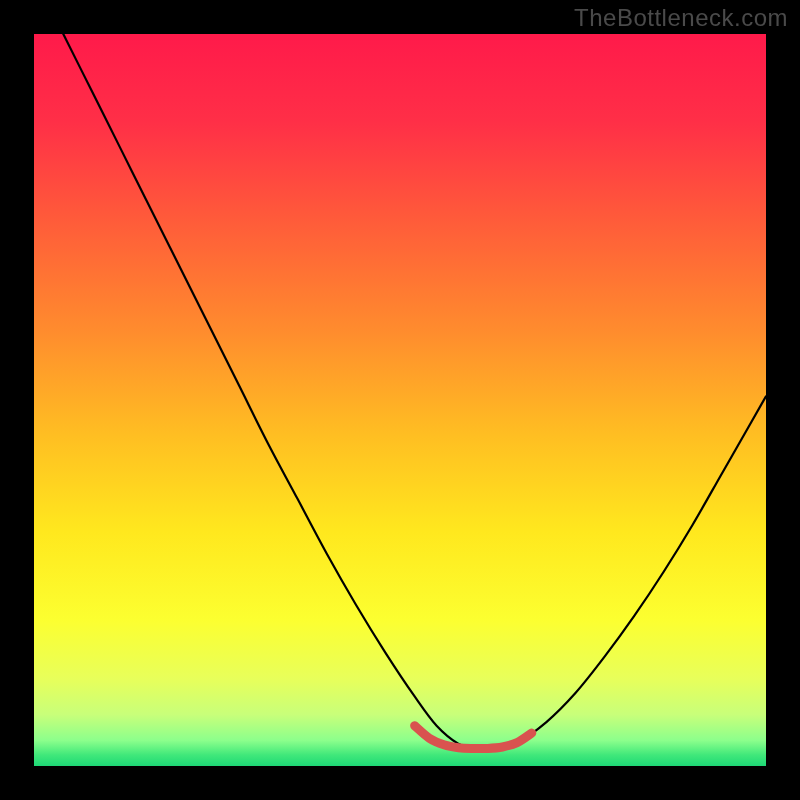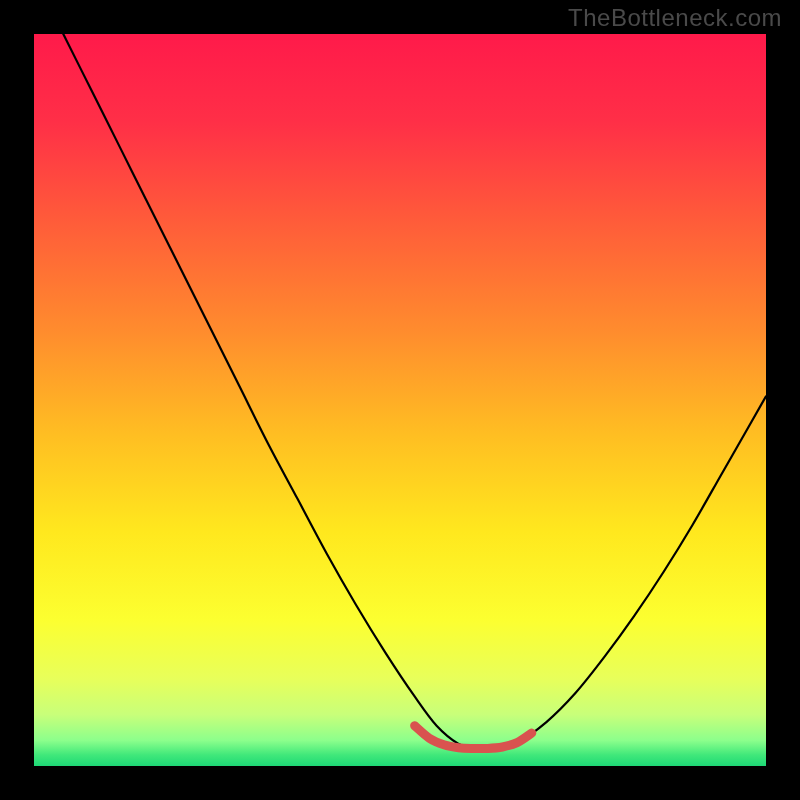--- a/index.html
+++ b/index.html
@@ -13,21 +13,21 @@
   }
   .frame {
     position: relative;
     width: 800px;
     height: 800px;
     background: #000;
   }
   .watermark {
     position: absolute;
     top: 4px;
-    right: 18px;
+    right: 12px;
     color: #4a4a4a;
     font-size: 24px;
     font-weight: 500;
     letter-spacing: 0.5px;
     z-index: 10;
   }
   .plot {
     position: absolute;
     left: 34px;
     top: 34px;

